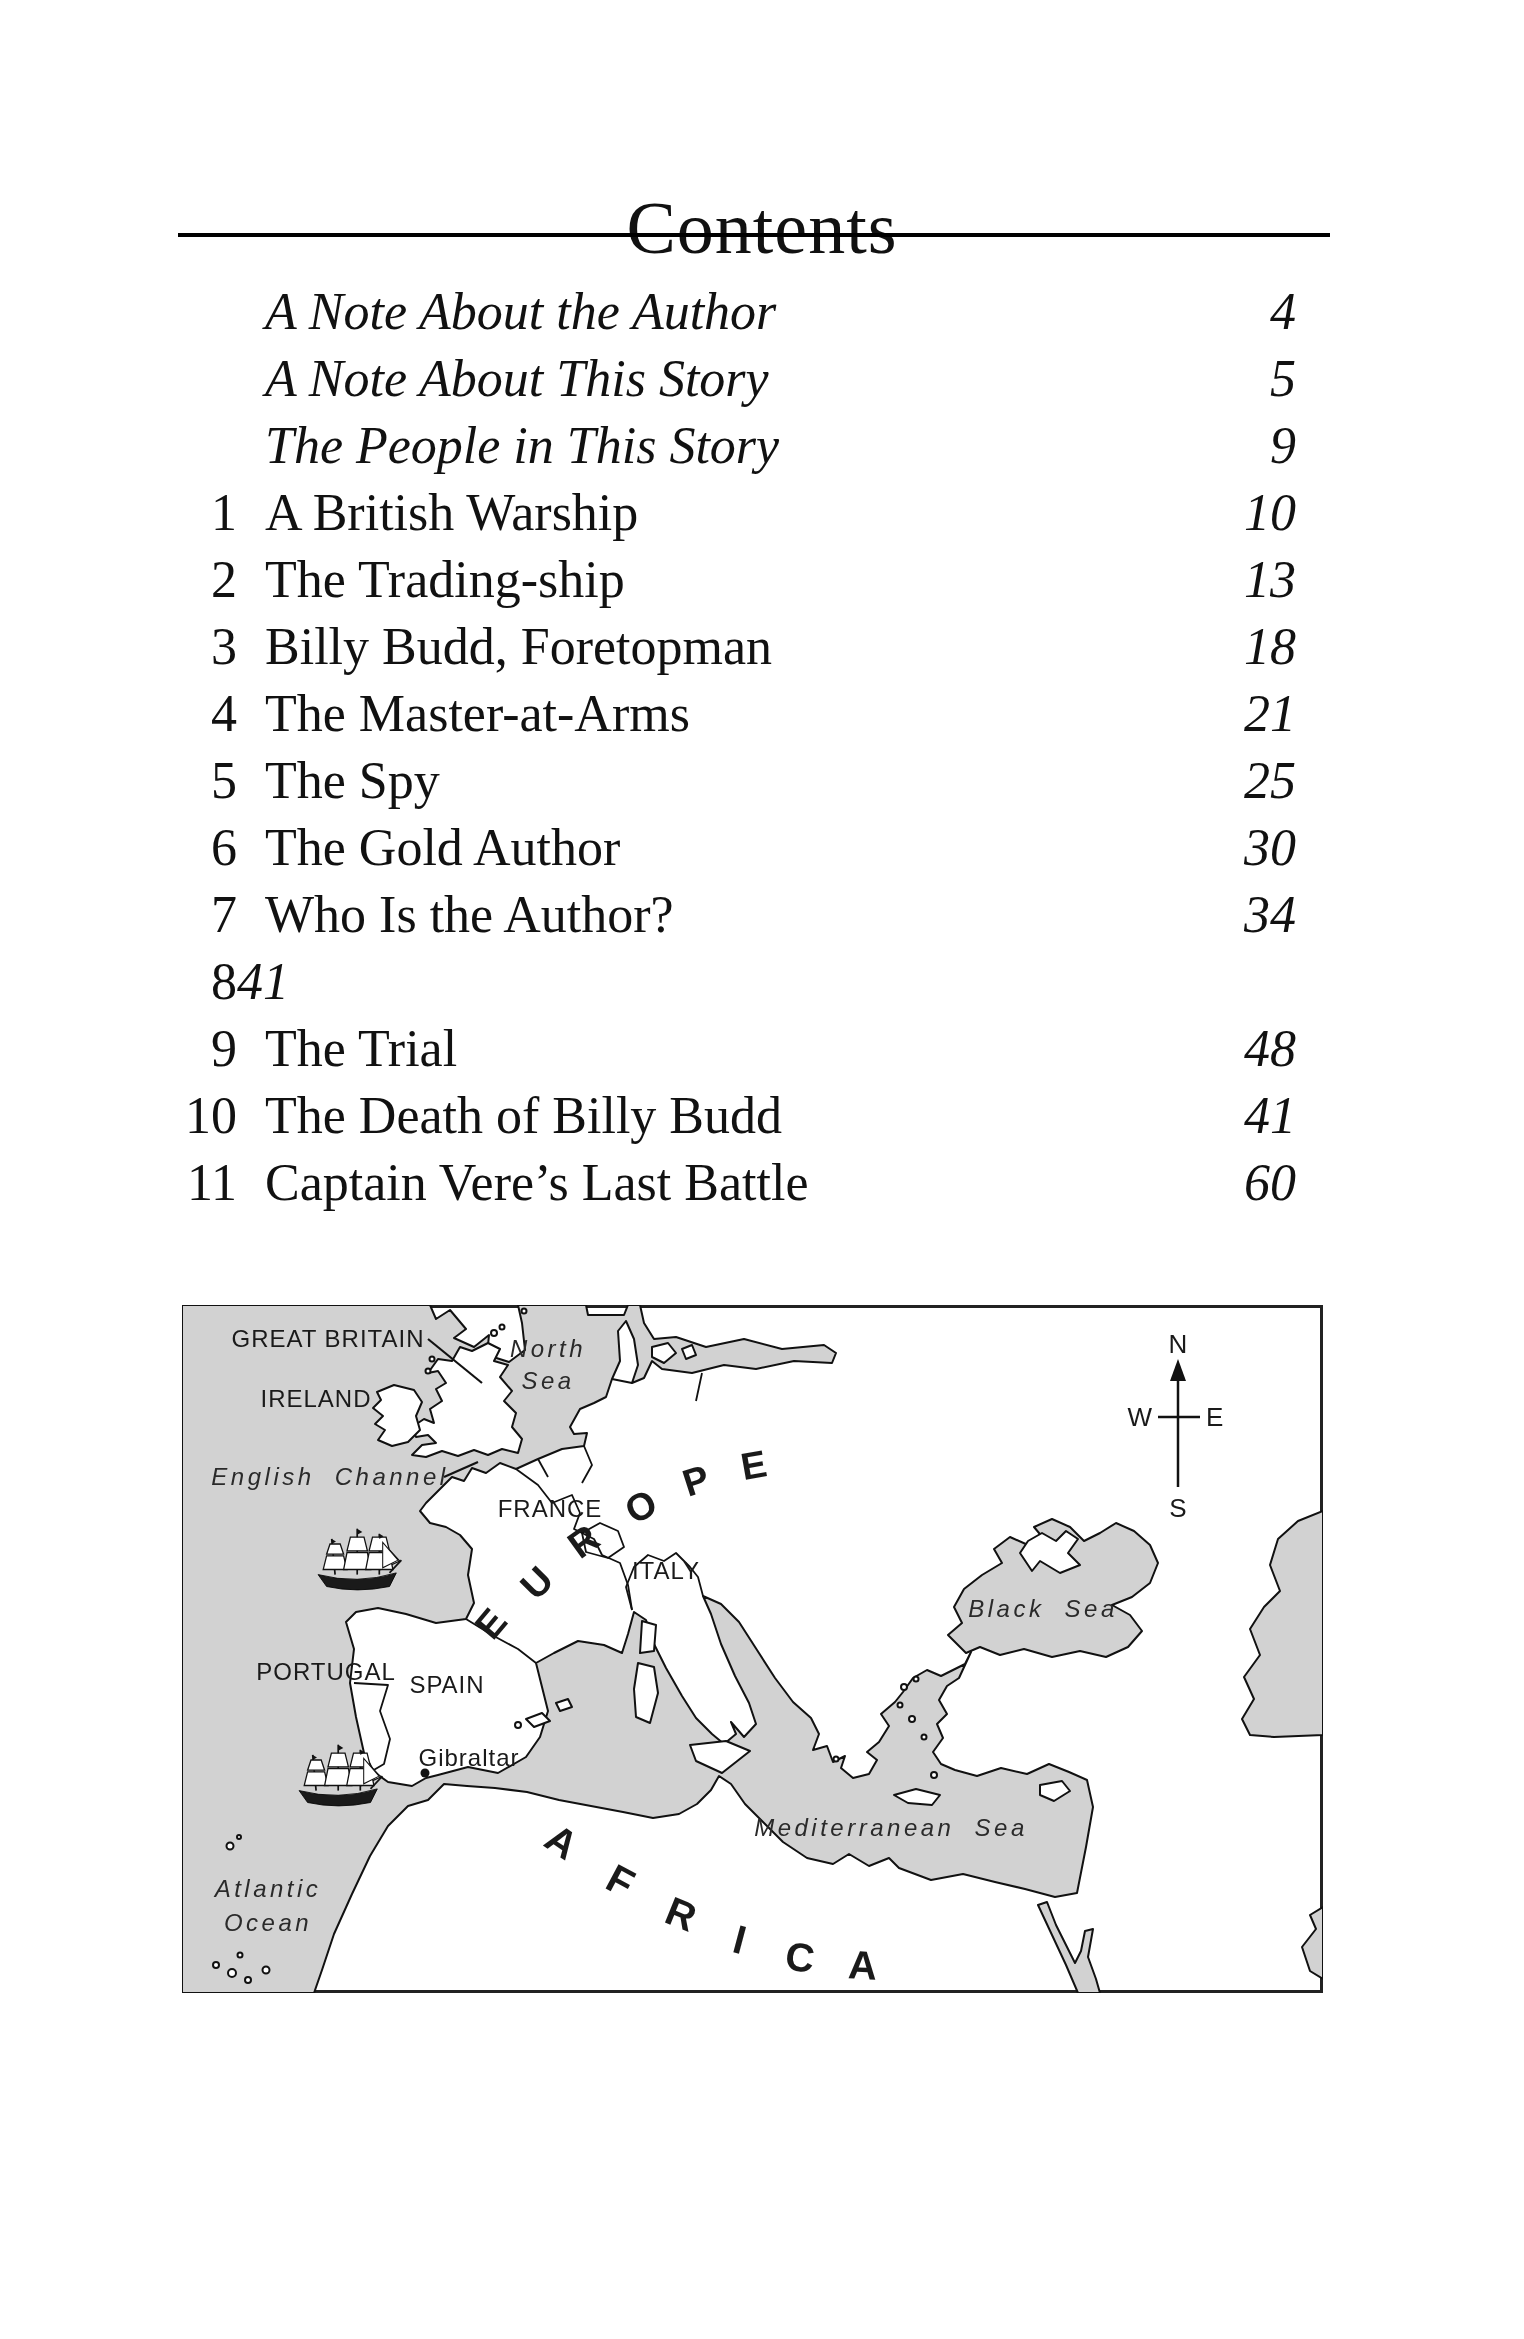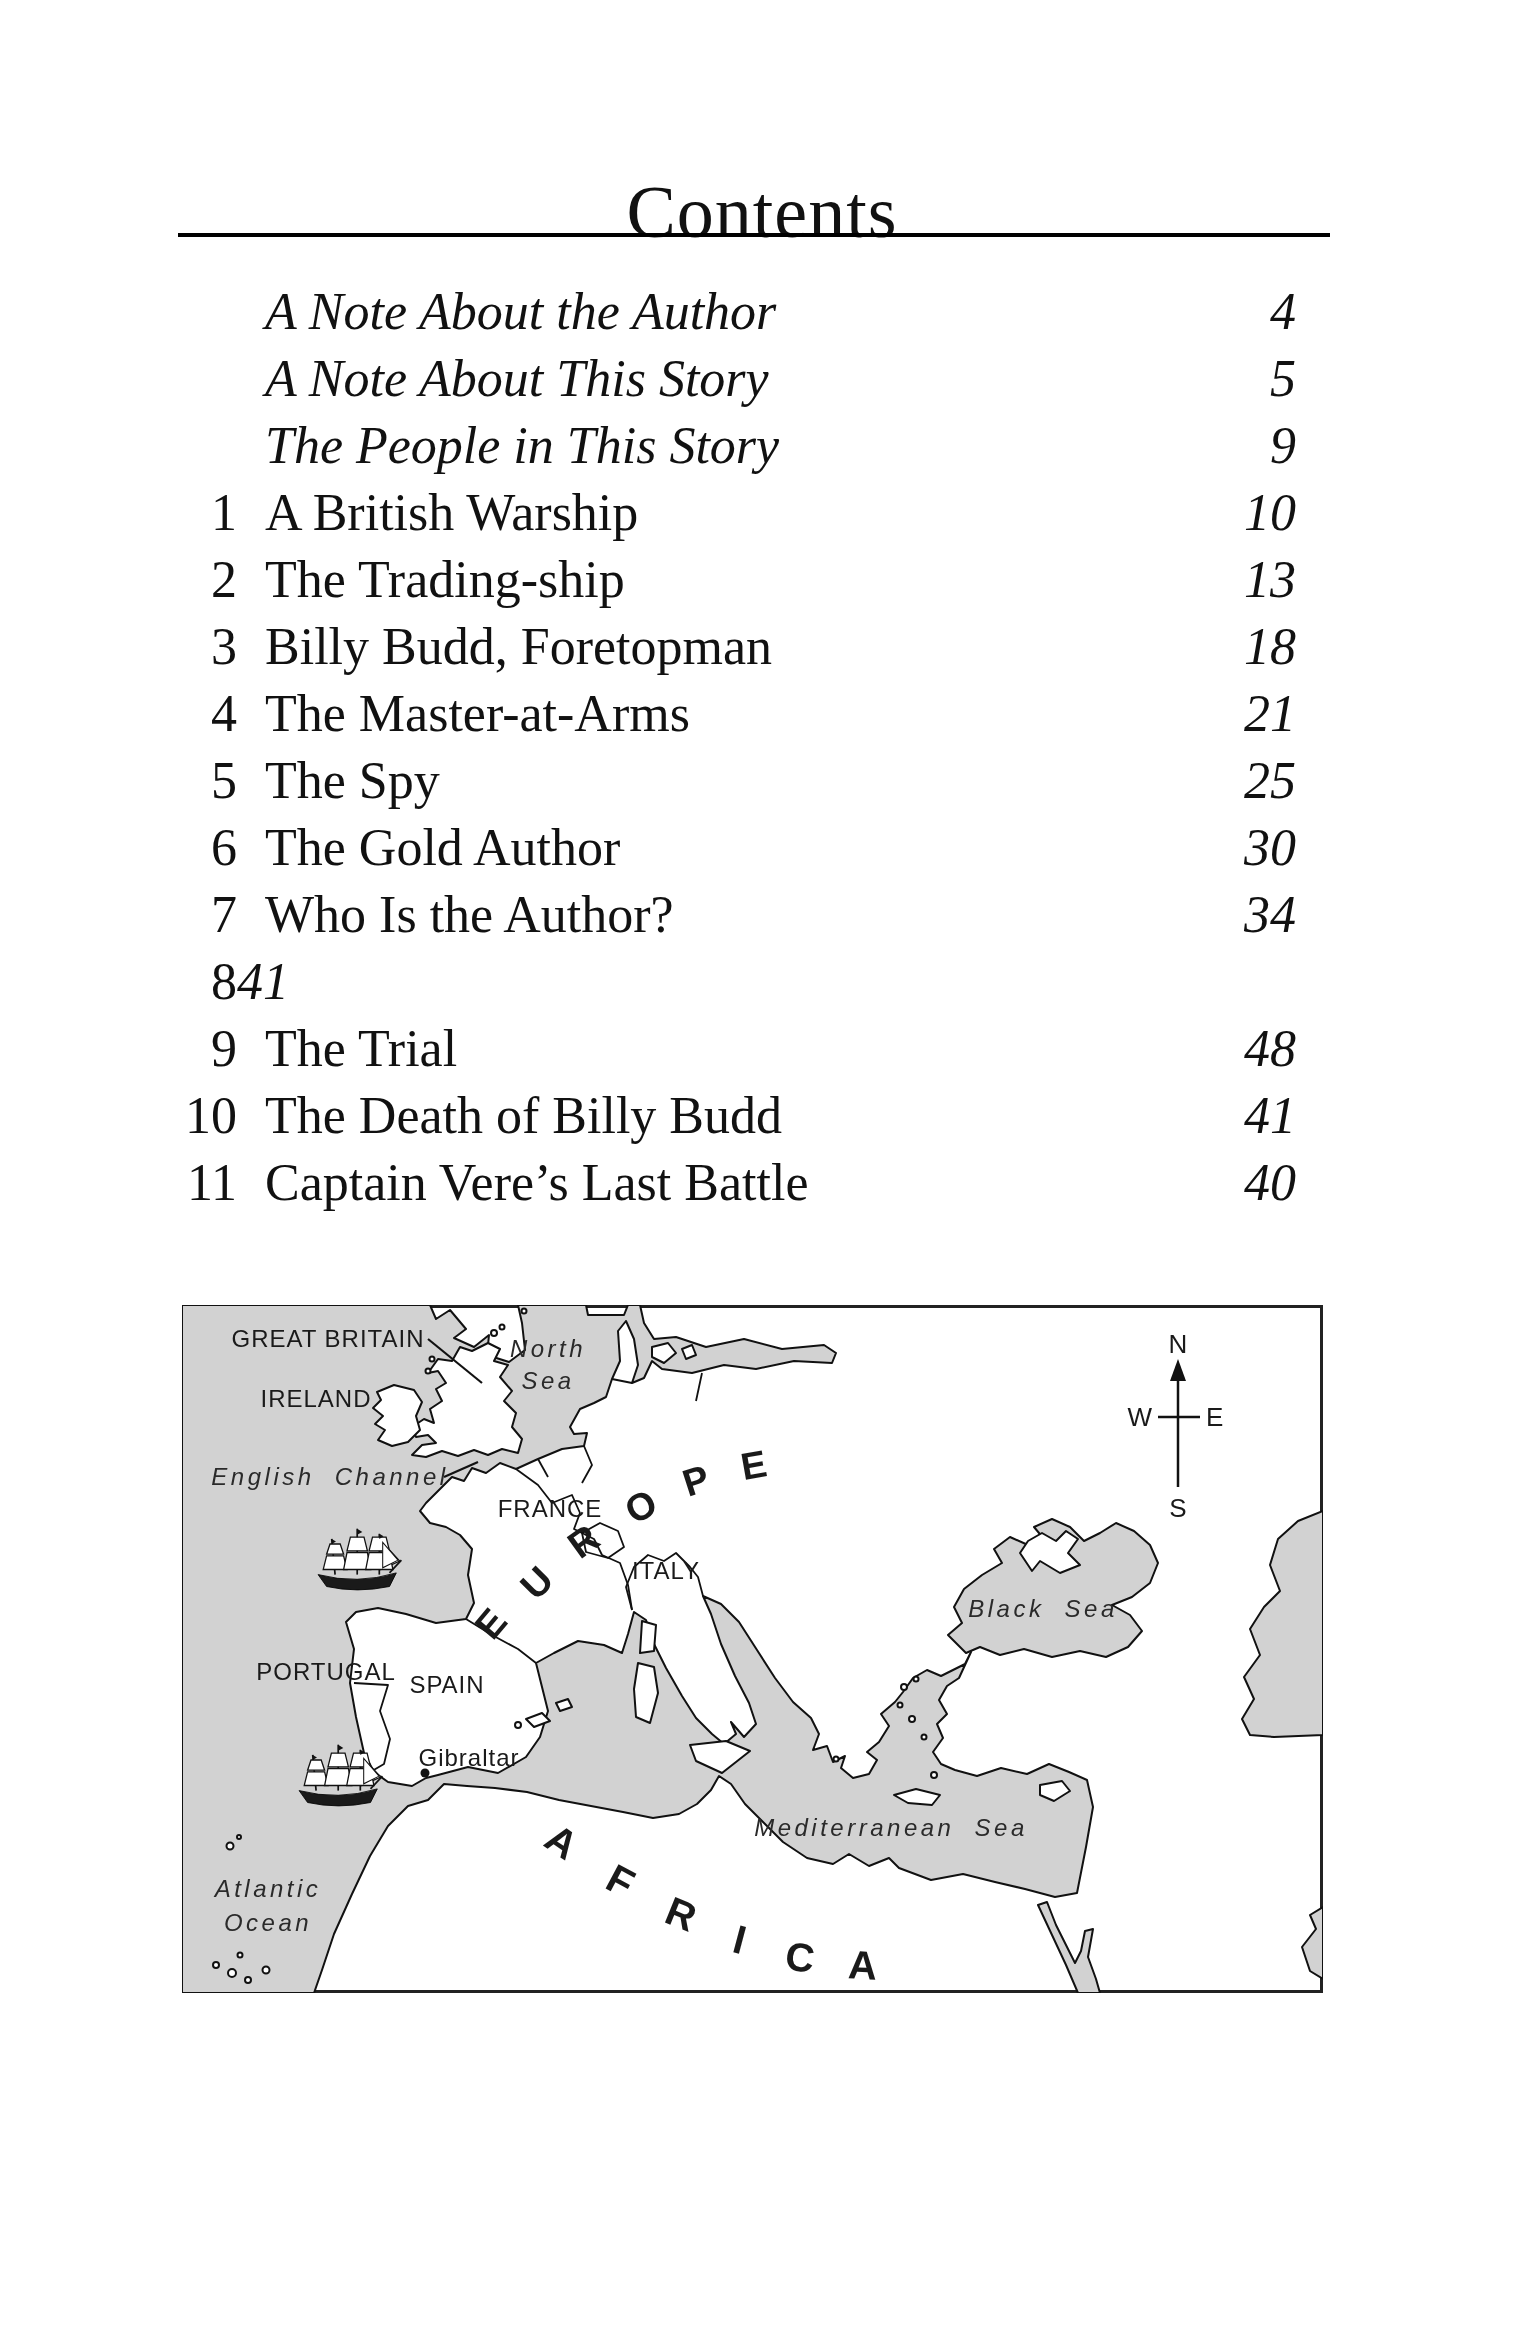--- a/index.html
+++ b/index.html
@@ -1,21 +1,21 @@
 <!DOCTYPE html>
 <html><head>
 <meta charset="utf-8">
 <style>
   html,body{margin:0;padding:0;}
   body{
     width:1524px;height:2339px;position:relative;background:#ffffff;
     font-family:"Liberation Serif", serif;color:#111;overflow:hidden;
   }
   .contents-title{
-    position:absolute;top:120px;left:0;width:100%;
+    position:absolute;top:136px;left:0;width:100%;
     text-align:center;font-size:74px;font-weight:normal;letter-spacing:1px;
   }
   .title-rule{
     position:absolute;left:178px;top:233px;width:1152px;height:4px;background:#000;
   }
   .toc{
     position:absolute;left:180px;top:278px;width:1116px;
   }
   .toc-row{
     display:flex;height:67px;line-height:67px;font-size:52px;white-space:nowrap;
@@ -105,21 +105,21 @@
     <span class="toc-page">48</span>
   </div>
   <div class="toc-row">
     <span class="toc-num">10</span>
     <span class="toc-title">The Death of Billy Budd</span>
     <span class="toc-page">41</span>
   </div>
   <div class="toc-row">
     <span class="toc-num">11</span>
     <span class="toc-title">Captain Vere’s Last Battle</span>
-    <span class="toc-page">40</span>
+    <span class="toc-page">60</span>
   </div>
 </div>
 
 <div class="map-figure">
 <svg viewBox="0 0 1141 688" xmlns="http://www.w3.org/2000/svg">
   <defs>
     <g id="ship">
       <path d="M80,16 L102,40 L80,50 Z" fill="#fff" stroke="#111" stroke-width="1.5"></path>
       <line x1="90" y1="54" x2="104" y2="39" stroke="#111" stroke-width="2"></line>
       <line x1="26" y1="56" x2="22" y2="14" stroke="#111" stroke-width="2"></line>

